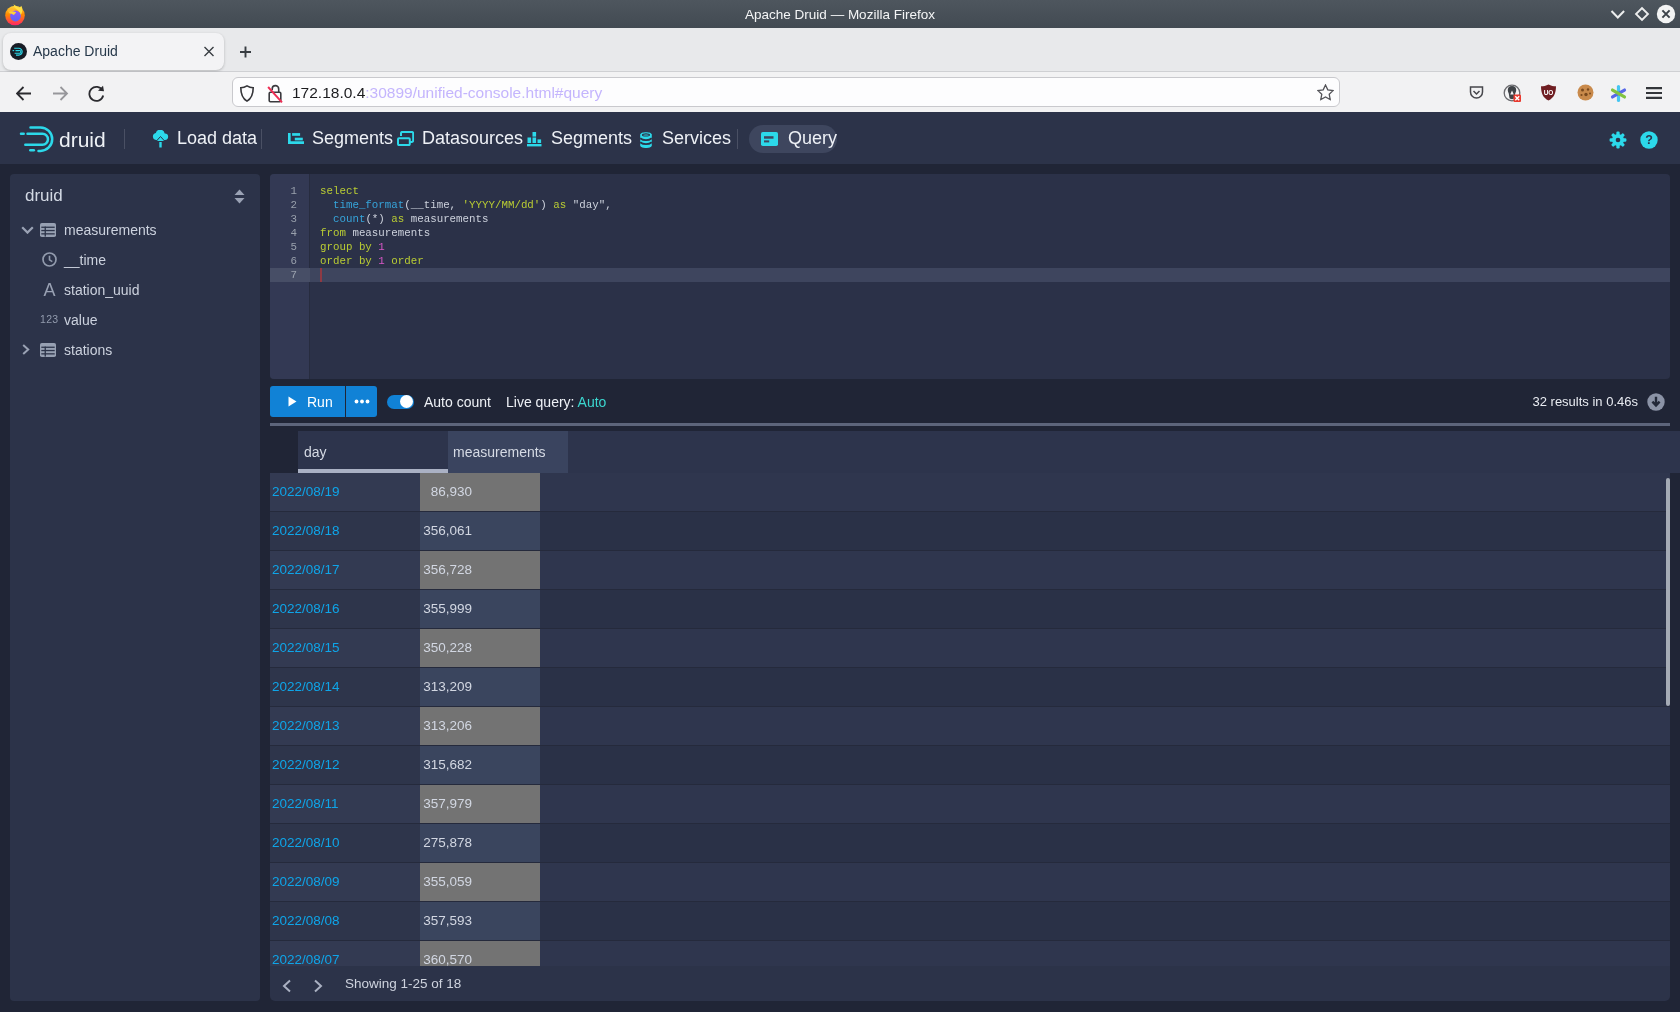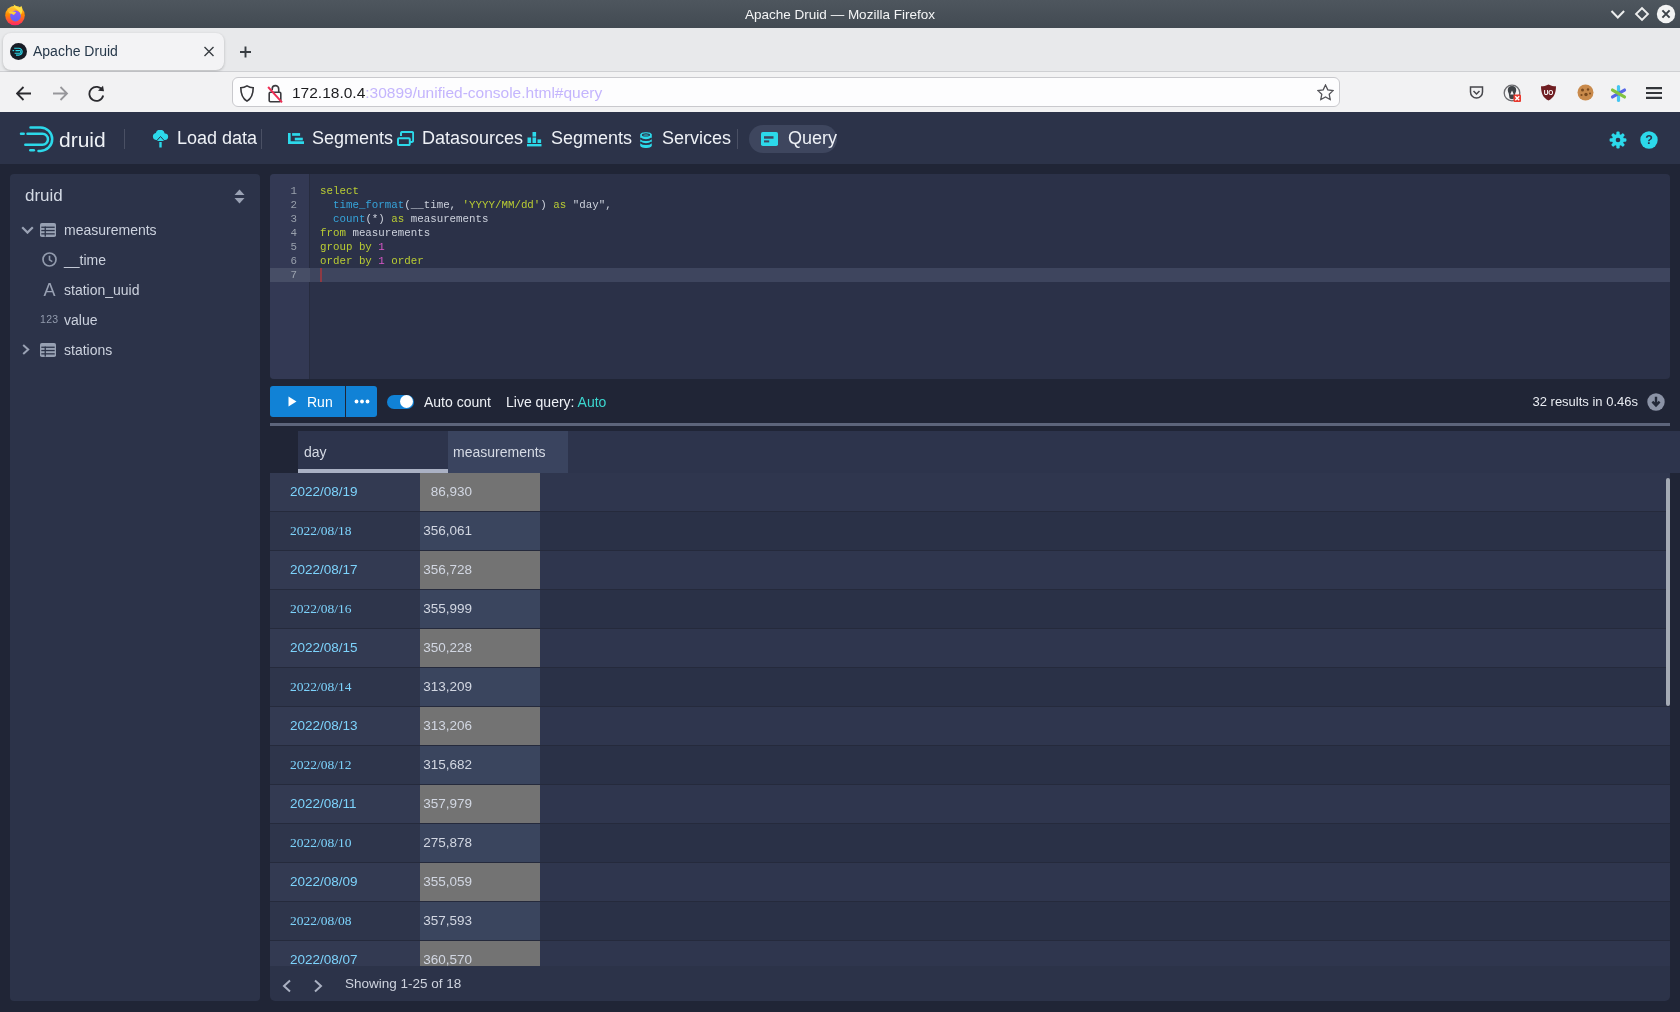--- a/index.html
+++ b/index.html
@@ -47,25 +47,25 @@
 #livequery { left:506px; top:386px; height:31px; line-height:32px; color:#eef1f6; font-size:14px; }
 #livequery span { color:#3bd6cf; }
 #results-info { left:1400px; top:386px; width:238px; height:31px; line-height:32px; color:#e9ecf2; font-size:13px; text-align:right; }
 
 
 #divider { left:270px; top:422.5px; width:1400px; height:3.5px; background:#5d657b; }
 #thead { left:270px; top:431px; width:1400px; height:42px;margin-left:28px; }
 .hcell { position:absolute; top:0; height:42px; font-size:14px; color:#d5dae4; }
 #sortline { left:0px; top:38.3px; width:150px; height:3.7px; background:#aab1c4; }
 .trow { position:absolute; left:270px; width:1400px; height:39px; background:#252a3c; }
-.c1 { position:absolute; left:0; top:0; width:150px; height:38px; line-height:38px; padding-left:20px; font-size:13.5px; color:#7dd3fc; }
+.c1 { position:absolute; left:0; top:0; width:150px; height:38px; line-height:38px; padding-left:2px; font-size:13.5px; color:#0ea5e9; }
 .c2 { position:absolute; left:150px; top:0; width:120px; height:38px; line-height:38px; padding-right:68px; font-size:13.5px; color:#d2d7e2; text-align:right; }
 .c3 { position:absolute; left:270px; top:0; width:1130px; height:38px; }
 .odd .c1 { background:#333a52; } .odd .c2 { background:#737373; } .odd .c3 { background:#2f364e; }
-.even .c1 { background:#2e354b;font-family:Liberation Serif, serif; } .even .c2 { background:#3a455e; } .even .c3 { background:#2a3147; }
+.even .c1 { background:#2e354b; } .even .c2 { background:#3a455e; } .even .c3 { background:#2a3147; }
 
 #tfoot { left:270px; top:966px; width:1400px; height:35px; background:#2c3349; border-radius:0 0 5px 5px; }
 #foottext { left:345px; top:966px; height:35px; line-height:36px; font-size:13.5px; color:#ced3de; }
 #scrollthumb { left:1665.5px; top:478px; width:4.5px; height:228px; background:#a5abb5; border-radius:2.5px; }
 </style>
 </head>
 <body>
 
 <div class="abs" id="titlebar"></div>
 <div class="abs" id="titletext">Apache Druid — Mozilla Firefox</div>

